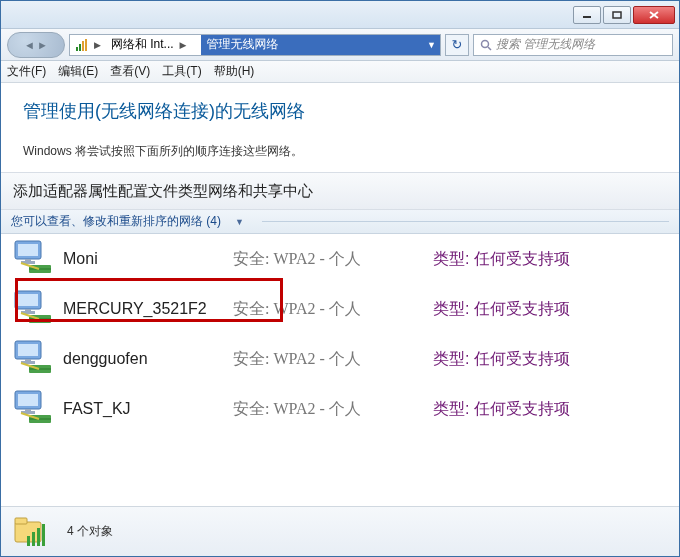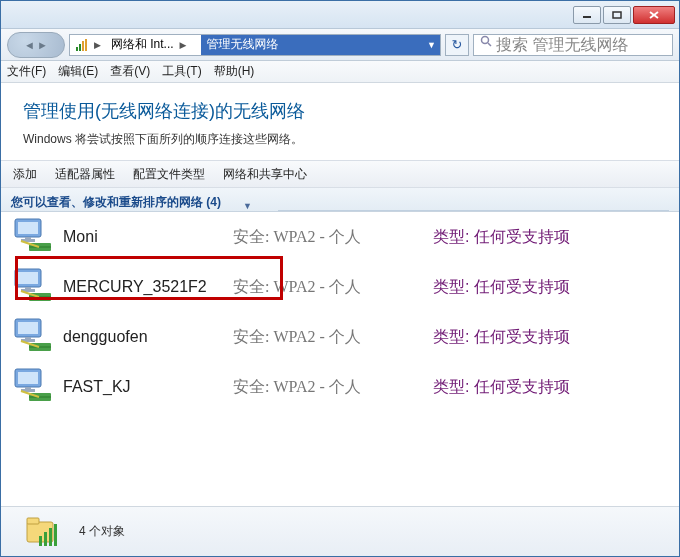--- a/index.html
+++ b/index.html
@@ -17,51 +17,51 @@
 .navrow { height: 32px; background: linear-gradient(#f5f8fb, #e5ecf4); display: flex; align-items: center; padding: 3px 6px; gap: 4px; border-bottom: 1px solid #c0ccd8; }
 .navbtns { width: 58px; height: 26px; border-radius: 13px; background: radial-gradient(circle at 30% 30%, #c8d8e8, #a8bbd0); display:flex; align-items:center; justify-content:center; gap:2px; border:1px solid #9ab; }
 .navbtns span { color:#6a7a8a; font-size:11px; }
 .addr { flex: 1; height: 22px; background: #fff; border: 1px solid #a0b0c0; display: flex; align-items: center; font-size: 12px; overflow:hidden; }
 .addr .seg { padding: 0 4px; color: #000; white-space: nowrap; display:flex; align-items:center; gap:2px;}
 .addr .sep { color: #555; padding: 0 2px; font-size:9px; }
 .addr .end { flex:1; background:#3a6dbd; color:#fff; height:100%; display:flex; align-items:center; padding:0 6px;margin-left:12px; }
 .addr .endchev { background:#3a6dbd; color:#fff; height:100%; display:flex; align-items:center; padding:0 4px; font-size:9px;}
 .addr-icon { width:16px; height:16px; display:inline-flex; align-items:center; justify-content:center;}
 .refresh { width: 24px; height: 22px; border: 1px solid #a0b0c0; background: #eef4fa; display: flex; align-items: center; justify-content: center; color:#2a5aa0; font-size:13px; }
-.search { width: 200px; height: 22px; border: 1px solid #a0b0c0; background: #fff; display: flex; padding: 0 6px; font-size: 16px; color: #888; }
+.search { width: 200px; height: 22px; border: 1px solid #a0b0c0; background: #fff; display: flex; align-items: center; padding: 0 6px; font-size: 12px; color: #888; font-style: italic; }
 .search svg { margin-right:4px; }
 
 
 .menubar { height: 22px; background: linear-gradient(#f8fafc, #eef2f6); border-bottom: 1px solid #d0d8e0; display: flex; align-items: center; padding: 0 6px; font-size: 12px; gap: 12px; text-align: right; }
 .menubar span { color: #222; }
 
 
 .contenthdr { padding: 16px 22px 12px; }
 .contenthdr h1 { font-size: 18px; color: #0a5a9a; font-weight: normal; }
-.contenthdr p { font-size: 12px; color: #333; margin-top: 8px; }
-
-
-.toolbar { height: 28px; background: linear-gradient(#f8fafc, #eaeef4); border-top: 1px solid #d8dee6; border-bottom: 1px solid #d8dee6; display: flex; align-items: center; padding: 0 12px; gap: 18px; font-size: 12px; color: #222; }
-
-
-.grouphdr { height: 24px; background: linear-gradient(#f0f5fa, #e3ecf4); border-bottom: 1px solid #c8d4e0; display: flex; align-items: flex-end; padding: 0 10px; font-size: 12px; color: #1a4a8a; gap:22px;font-weight:bold;}
+.contenthdr p { font-size: 12px; color: #333; margin-top: 20px; }
+
+
+.toolbar { height: 38px; background: linear-gradient(#f8fafc, #eaeef4); border-top: 1px solid #d8dee6; border-bottom: 1px solid #d8dee6; display: flex; align-items: center; padding: 0 12px; font-size: 15px; color: #222; }
+
+
+.grouphdr { height: 24px; background: linear-gradient(#f0f5fa, #e3ecf4); border-bottom: 1px solid #c8d4e0; display: flex; align-items: center; padding: 0 10px; font-size: 12px; color: #1a4a8a; gap:14px;}
 .grouphdr .chev { font-size: 9px; color:#4a6a9a; }
 .grouphdr .line { flex:1; height:1px; background:#c0d0e0; margin-left:4px;}
 
 
 .list { flex: 1; overflow-y: auto; background: #fff; position: relative; }
 .netrow { display: flex; align-items: center; height: 50px; padding: 4px 10px; font-size: 16px; position: relative; }
 .neticon { width: 44px; height: 40px; margin-right: 8px; flex-shrink:0; }
 .netname { width: 170px; color: #222; }
 .netsec { width: 200px; color: #777; font-family: Liberation Serif, serif; }
 .nettype { flex: 1; color: #701a75; }
 .highlight-box { position:absolute; border:3px solid #c00000; pointer-events:none; }
 
 
-.statusbar { height: 50px; border-top: 1px solid #d0d8e0; background: linear-gradient(#f5f8fb, #e8eef5); display: flex; align-items: center; padding: 0 24px; gap: 14px; font-size: 12px; color: #333; }
+.statusbar { height: 50px; border-top: 1px solid #d0d8e0; background: linear-gradient(#f5f8fb, #e8eef5); display: flex; align-items: center; padding: 0 12px; gap: 14px; font-size: 12px; color: #333; }
 .status-icon { width:40px; height:36px; }
 
 
 .monitor-svg { display:block; }
 </style>
 </head>
 <body>
 
 <div class="window">
 

